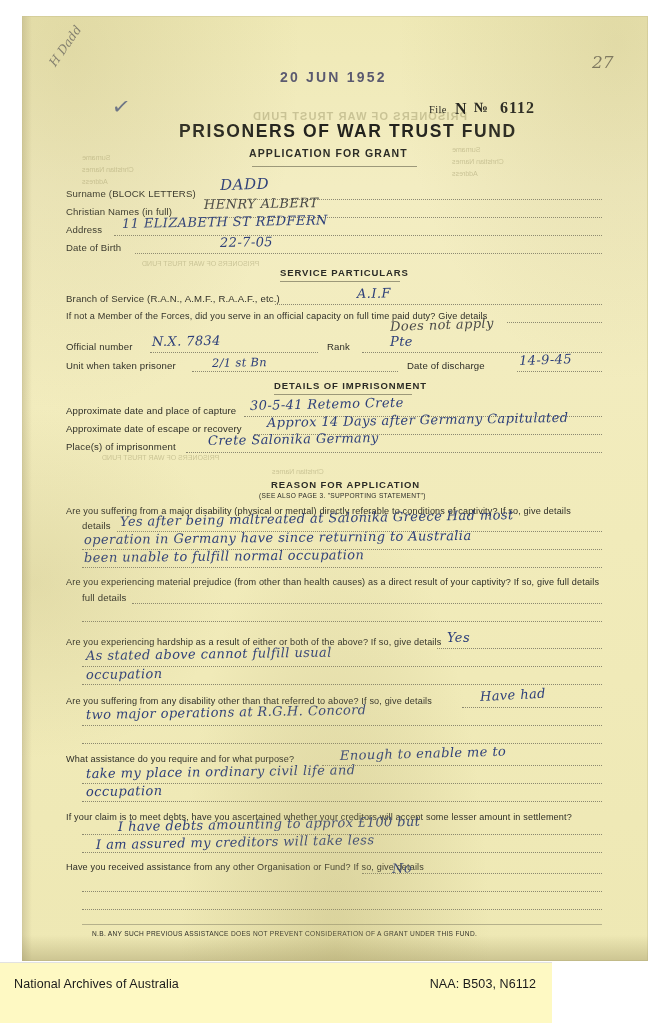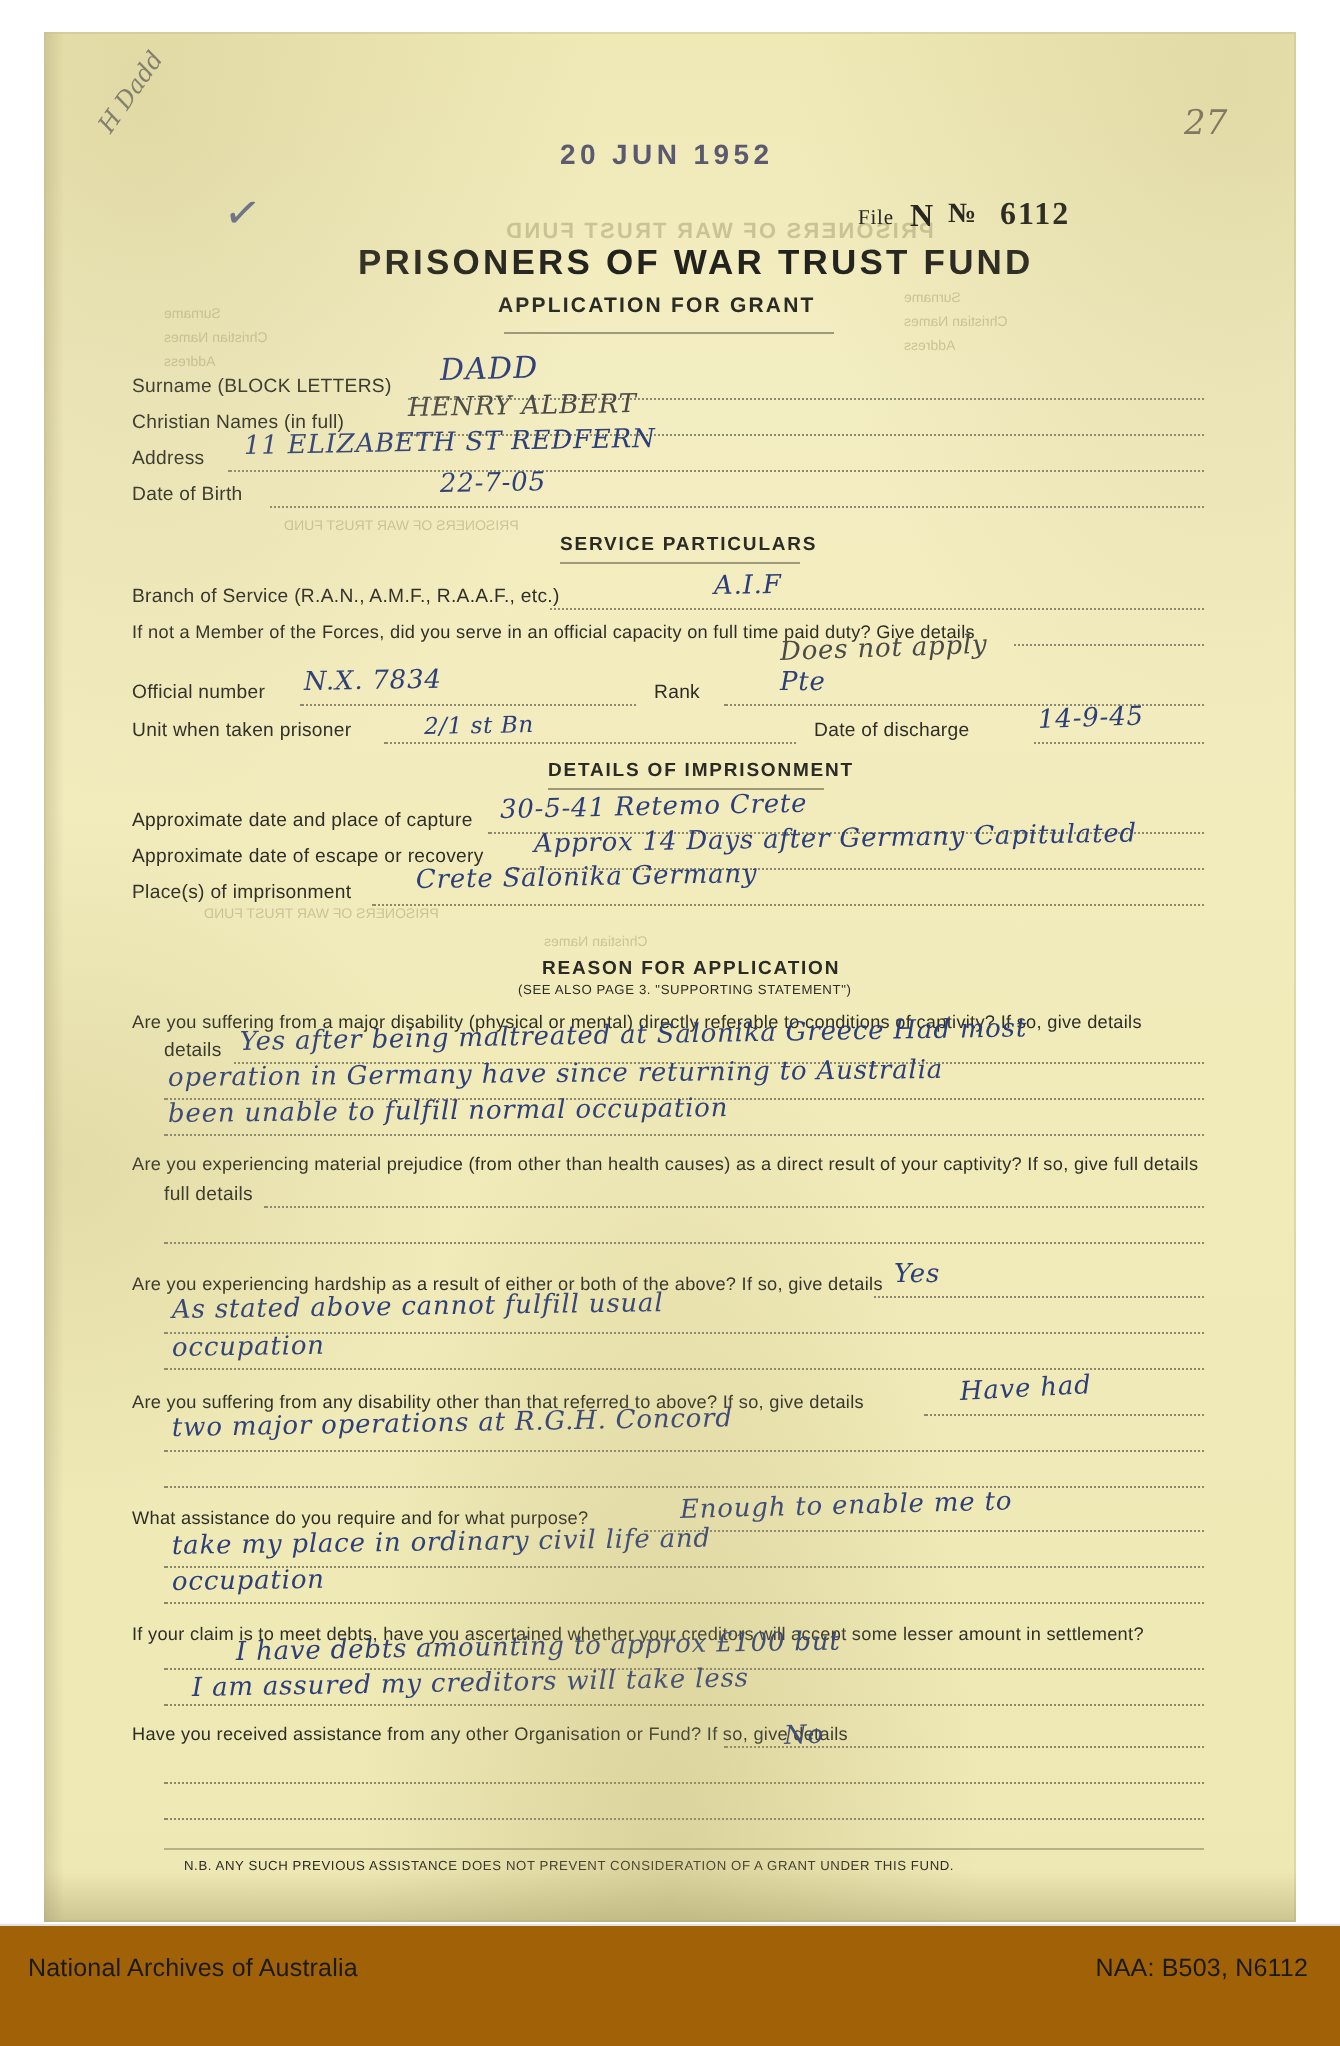--- a/index.html
+++ b/index.html
@@ -58,24 +58,25 @@
     position: absolute;
     left: 0; bottom: 0; width: 626px; height: 26px;
     background: linear-gradient(180deg, rgba(150,140,85,0) 0%, rgba(140,130,80,0.35) 100%);
   }
 
   
   .footer {
     position: absolute;
     left: 0;
     top: 962px;
-    width: 670px;
+    width: 540px;
     height: 61px;
-    background: #a16207;
+    background: #fef9c3;
     border-top: 1px solid #e2e2e2;
+    padding-left: 12px;
   }
   .footer-left {
     position: absolute;
     left: 14px; top: 14px;
     font-size: 12.5px;
     color: #1a1a1a;
     letter-spacing: .1px;
   }
   .footer-right {
     position: absolute;

